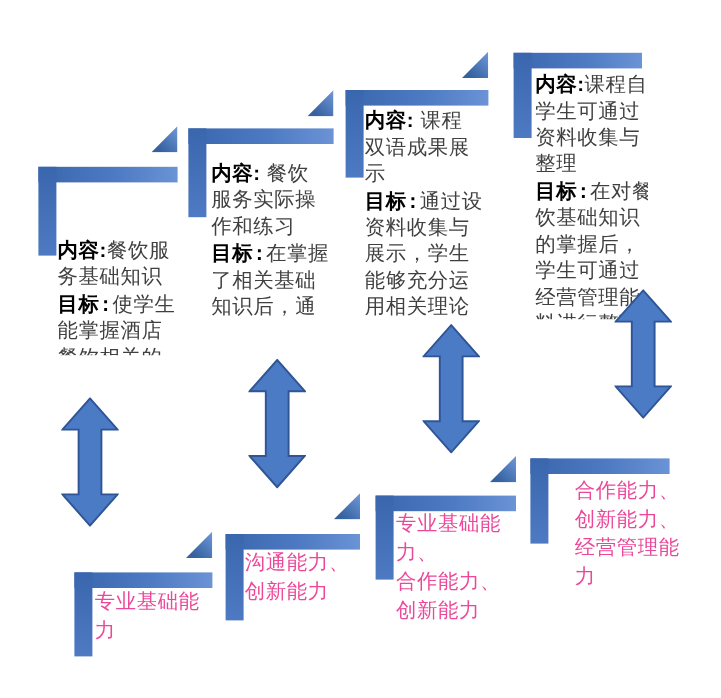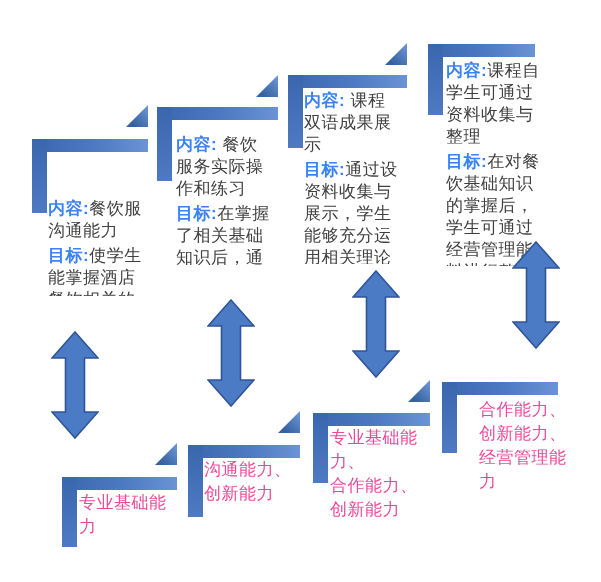--- a/index.html
+++ b/index.html
@@ -25,22 +25,22 @@
     position:absolute;width:22px;height:22px;
     background:linear-gradient(to top right,#35619f 20%,#6c95d5 95%);
     clip-path:polygon(0% 100%,100% 0%,100% 100%);
   }
   .txt{
     position:absolute;overflow:hidden;
     font-size:17px;color:#404040;
     letter-spacing:0.5px;
   }
   .txt .tl{line-height:22px;white-space:nowrap;}
-  .para+.para{margin-top:3px;}
-  .lbl{color:#3b82f6;font-weight:bold;}
+  .para+.para{margin-top:3px;font-family:Liberation Mono, monospace;}
+  .lbl{color:#000000;font-weight:bold;}
   .btxt{
     position:absolute;overflow:hidden;
     font-size:17px;color:#ec4899;
     letter-spacing:0.5px;
     font-family:Liberation Mono, monospace;
   }
   .btxt .tl{line-height:24px;white-space:nowrap;}
   .arrow{position:absolute;}
 </style>
 </head>
@@ -48,21 +48,21 @@
 
 <div class="canvas">
 
   <div class="hbar" style="left:32px;top:139px;width:116px;"></div>
   <div class="vbar" style="left:32px;top:139px;height:74px;"></div>
   <div class="tri" style="left:126px;top:105px;"></div>
   <div class="txt" style="left:48px;top:152px;width:106px;height:98px;padding-top:2px;margin-top:44px;">
     <div class="para">
       <div class="tl"><span class="lbl">内容:</span><span>餐饮服</span></div>
       <div>
-          <div class="tl">沟通能力</div>
+          <div class="tl">务基础知识</div>
         </div>
     </div>
     <div class="para">
       <div class="tl"><span class="lbl">目标:</span><span>使学生</span></div>
       <div>
           <div class="tl">能掌握酒店</div>
           <div class="tl">餐饮相关的</div>
         </div>
     </div>
   </div>

